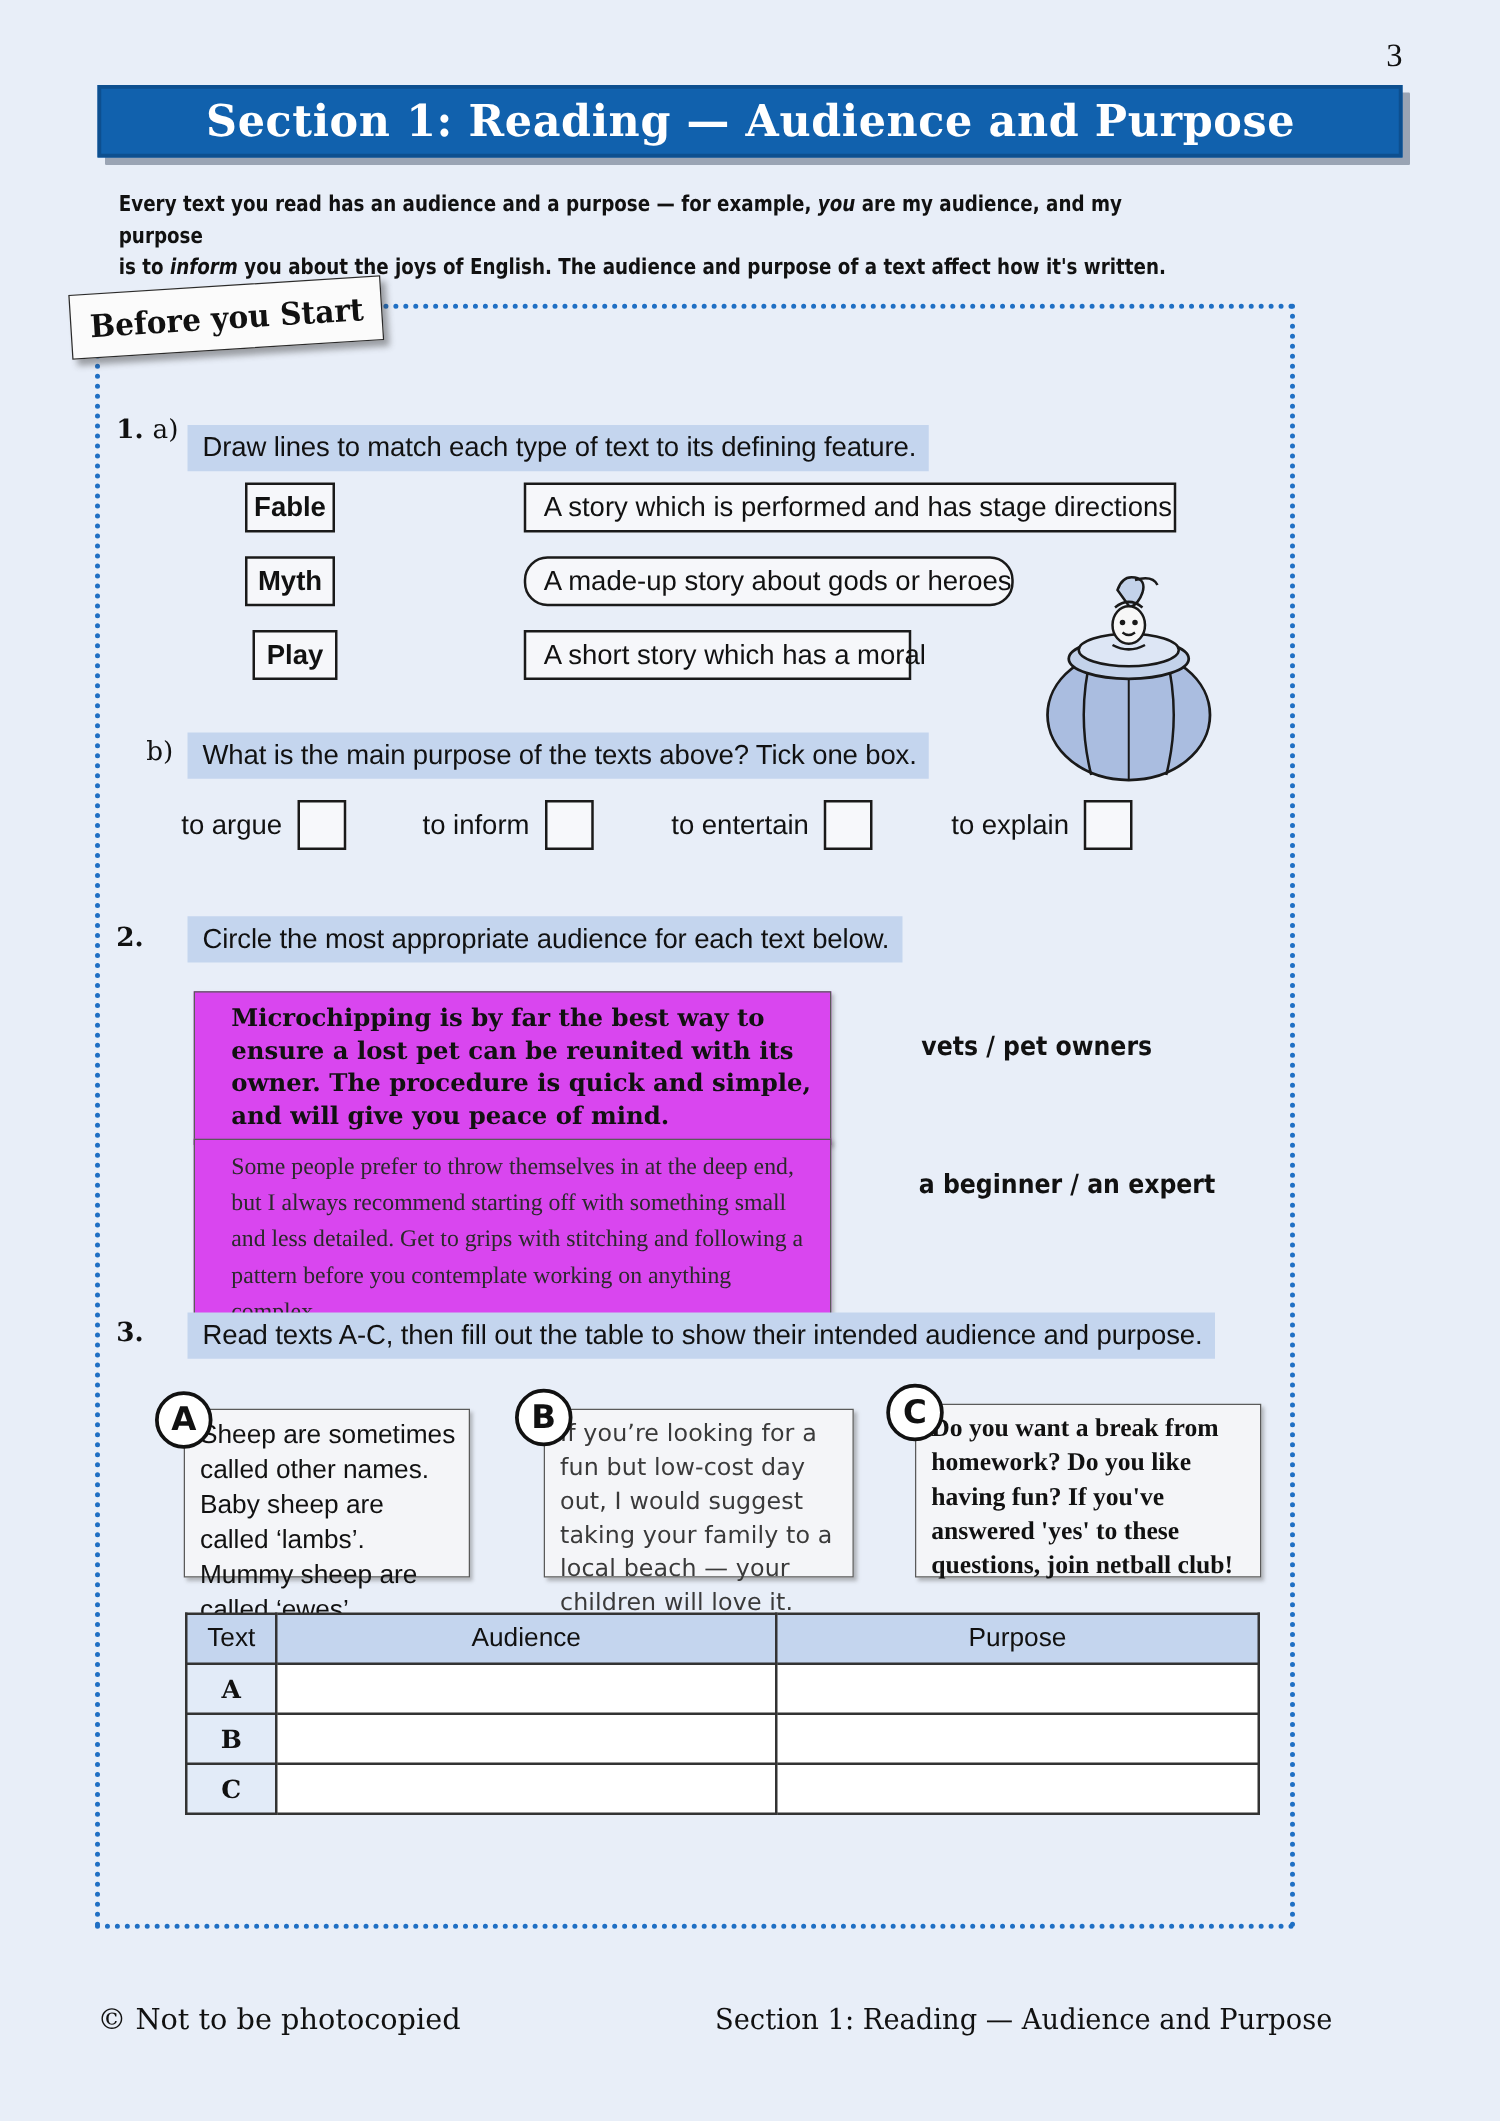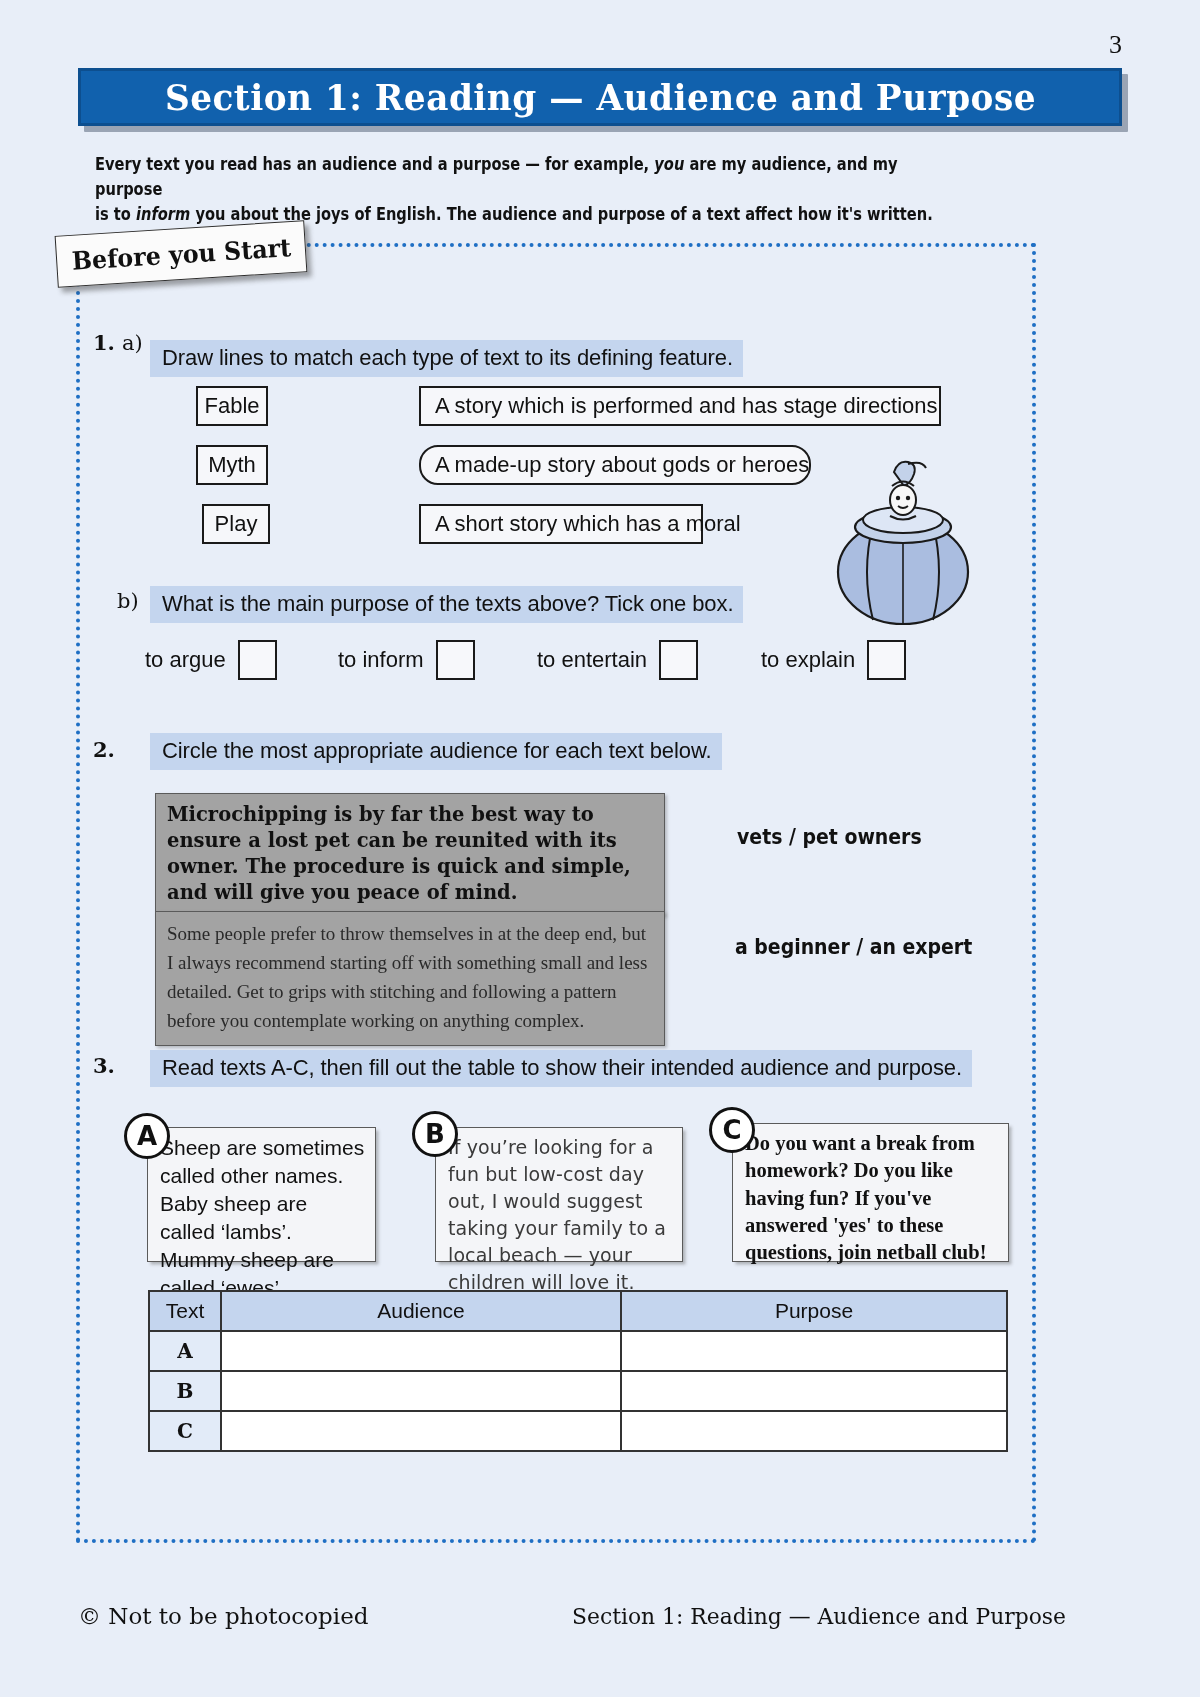--- a/index.html
+++ b/index.html
@@ -110,21 +110,21 @@
   .mbox{
     position:absolute;
     border:2.5px solid #1a1a1a;
     background:#f6f7fa;
     font-family:"Liberation Sans", sans-serif;
     font-size:22px;
     color:#111;
     display:flex; align-items:center; justify-content:center;
     white-space:nowrap;
   }
-  .mbox.left{ padding:0 12px; }
+  .mbox.left{ padding:0 12px;font-weight:bold; }
   .mbox.right{ padding:0 14px; justify-content:flex-start; }
 
   
   .tick-row{ position:absolute; left:145px; top:640px; width:820px; height:50px; }
   .tick-item{
     position:absolute; top:0;
     display:flex; align-items:center; gap:12px;
   }
   .tick-item .lbl{
     font-family:"Liberation Sans", sans-serif;
@@ -133,23 +133,23 @@
   .tick-item .bx{
     width:39px; height:40px;
     border:2.5px solid #1a1a1a;
     background:#f7f8fb;
   }
 
   
   .pbox{
     position:absolute;
     border:1.6px solid #5a5a5a;
-    background:#a3a3a3;
+    background:#d946ef;
     box-shadow:2px 2px 3px rgba(90,90,90,0.35);
-    padding:8px 12px 9px 11px;
+    padding:8px 12px 9px 29px;
     color:#111;
   }
   .pbox.slab{
     font-family:"DejaVu Serif", serif;
     font-weight:bold;
     font-size:19.5px;
     line-height:1.33;
     transform-origin:left top;
   }
   .pbox.serif{
@@ -275,21 +275,21 @@
 <div class="mbox left" style="left:202px; top:504px; width:68px; height:40px;">
   <span>Play</span>
 </div>
 
 <div class="mbox right" style="left:419px; top:386px; width:522px; height:40px;">
   <span>A story which is performed and has stage directions</span>
 </div>
 <div class="mbox right" style="left:419px; top:445px; width:392px; height:40px;border-radius:19px;">
   <span>A made-up story about gods or heroes</span>
 </div>
-<div class="mbox right" style="left:419px; top:504px; width:284px; height:40px;">
+<div class="mbox right" style="left:419px; top:504px; width:310px; height:40px;">
   <span>A short story which has a moral</span>
 </div>
 
 <div class="pumpkin">
   <svg viewBox="0 0 150 190" width="150" height="190" aria-hidden="true">
 
     <ellipse cx="75" cy="130" rx="65" ry="52" fill="#aabde0" stroke="#1a1a1a" stroke-width="2.2"></ellipse>
     <path d="M45 82 Q33 130 45 178" fill="none" stroke="#1a1a1a" stroke-width="2"></path>
     <path d="M105 82 Q117 130 105 178" fill="none" stroke="#1a1a1a" stroke-width="2"></path>
     <path d="M75 78 L75 182" fill="none" stroke="#1a1a1a" stroke-width="1.6"></path>

